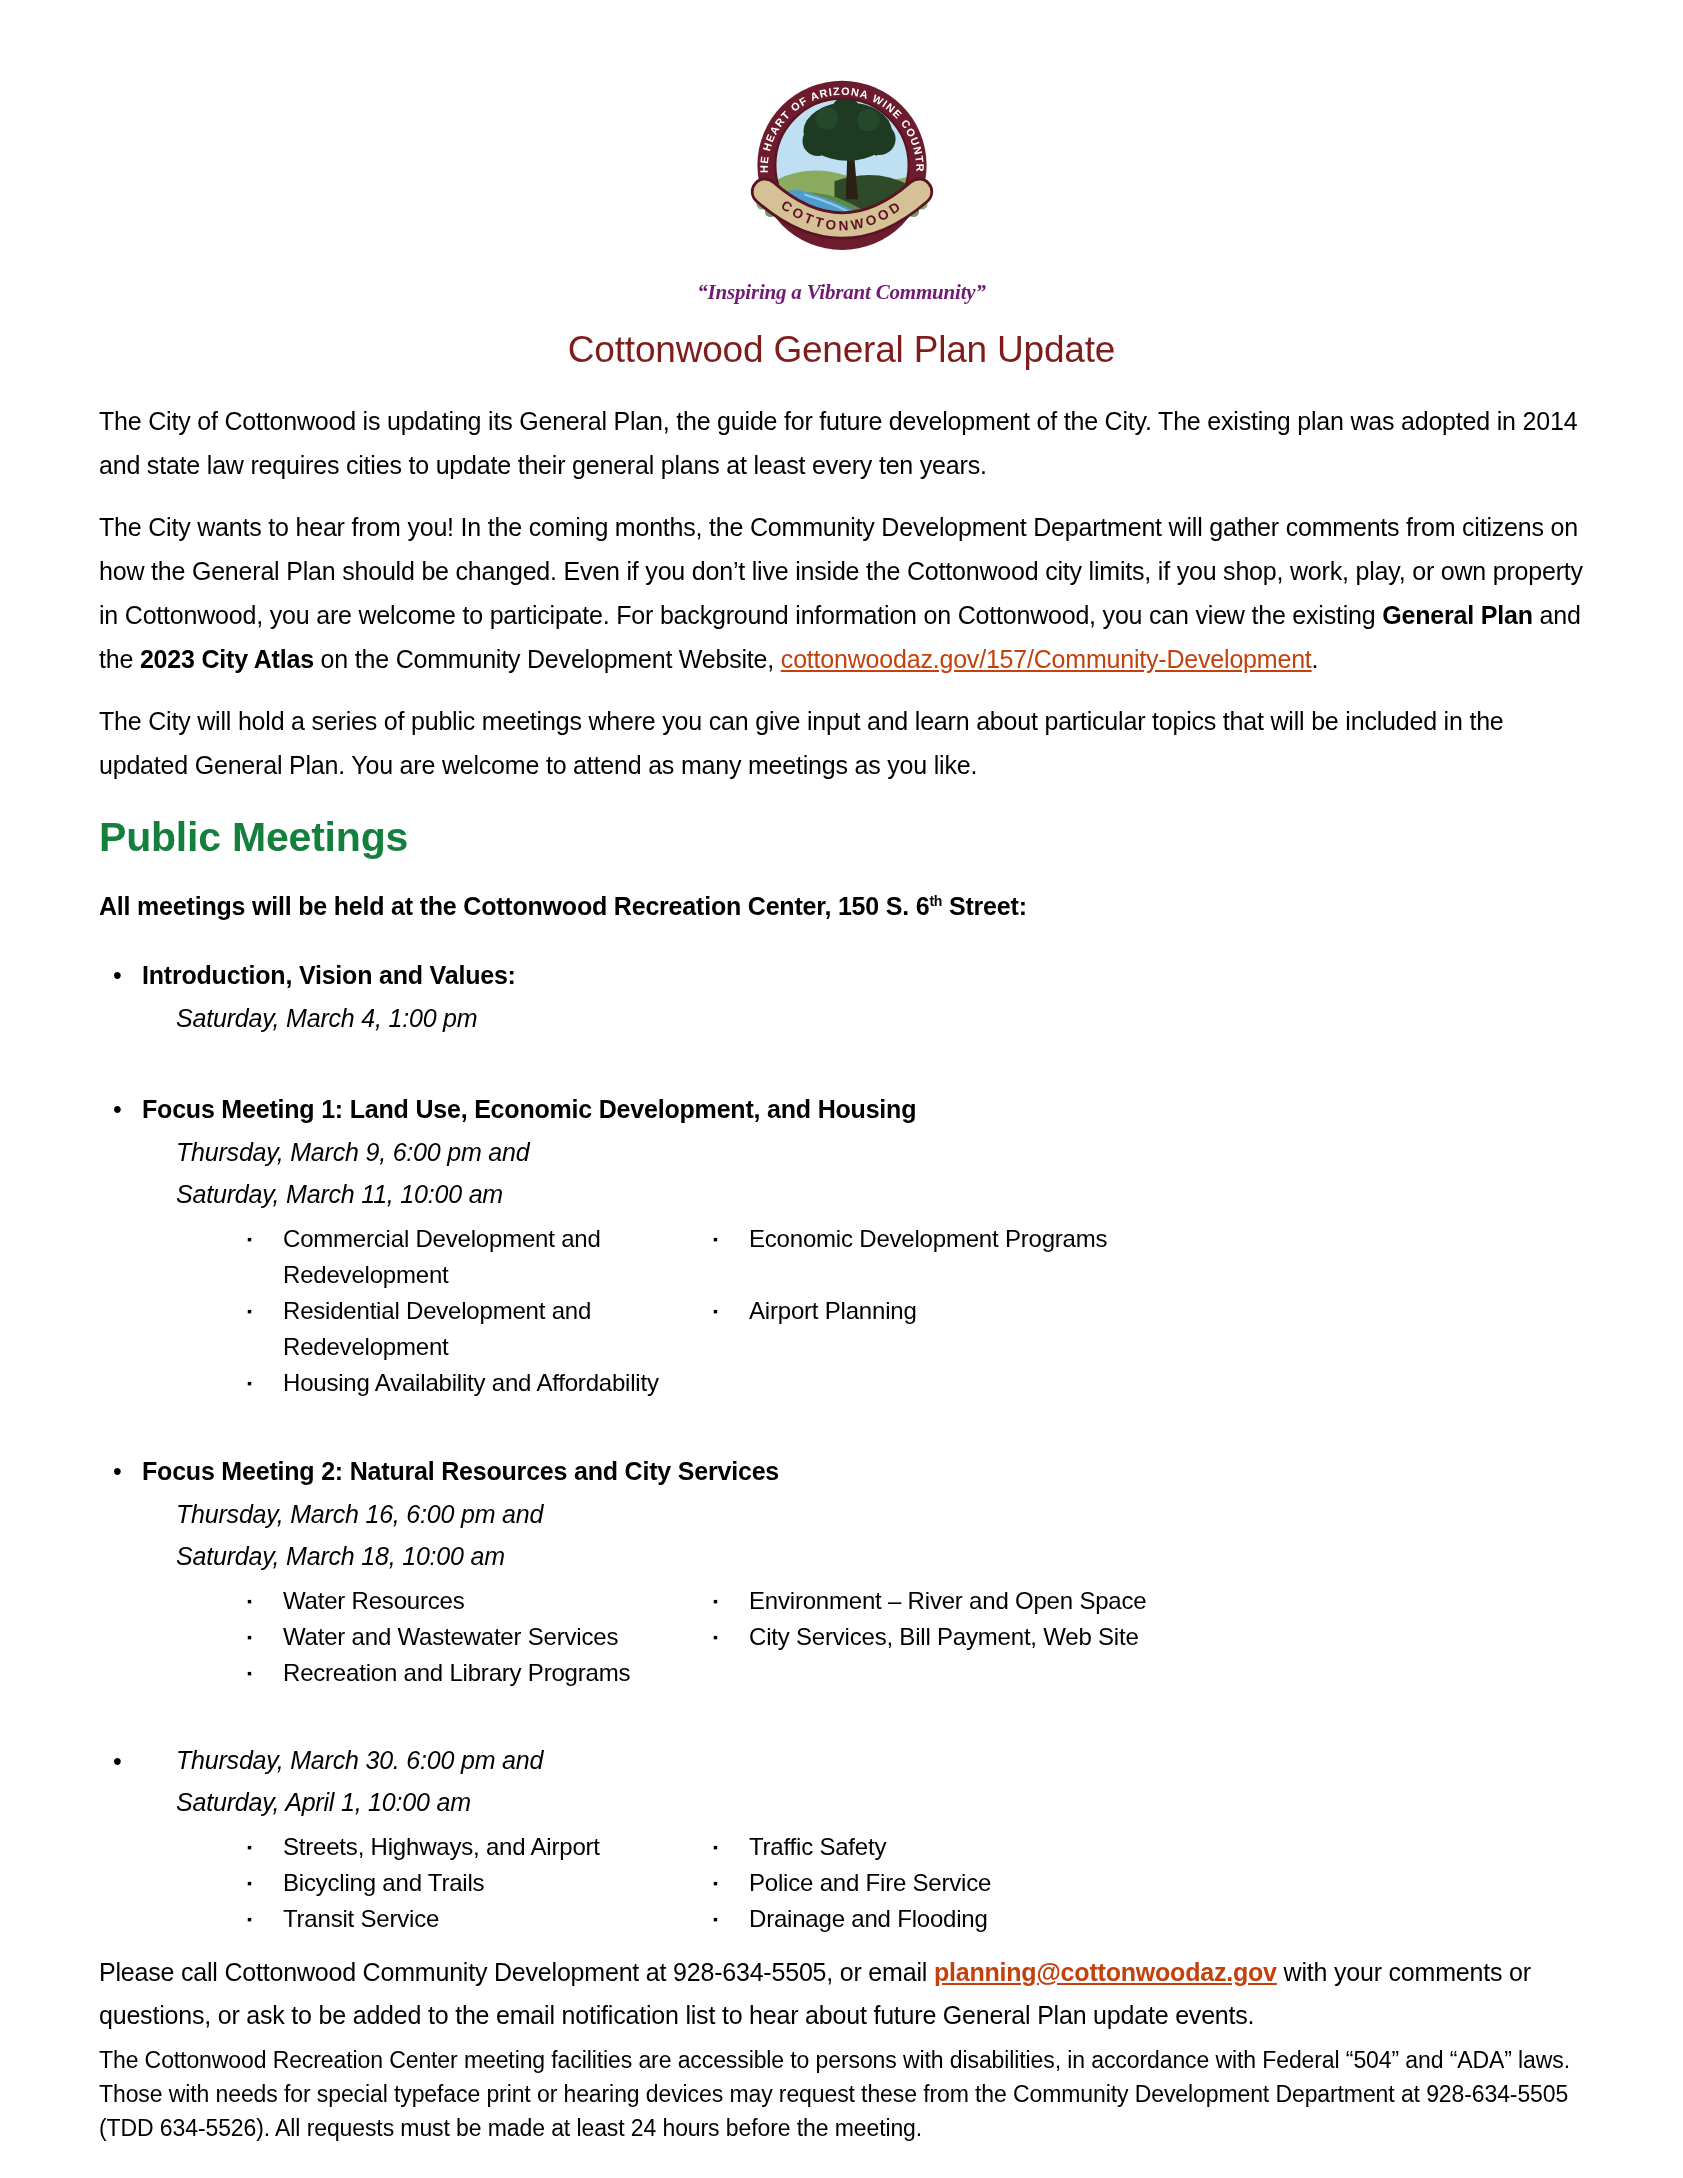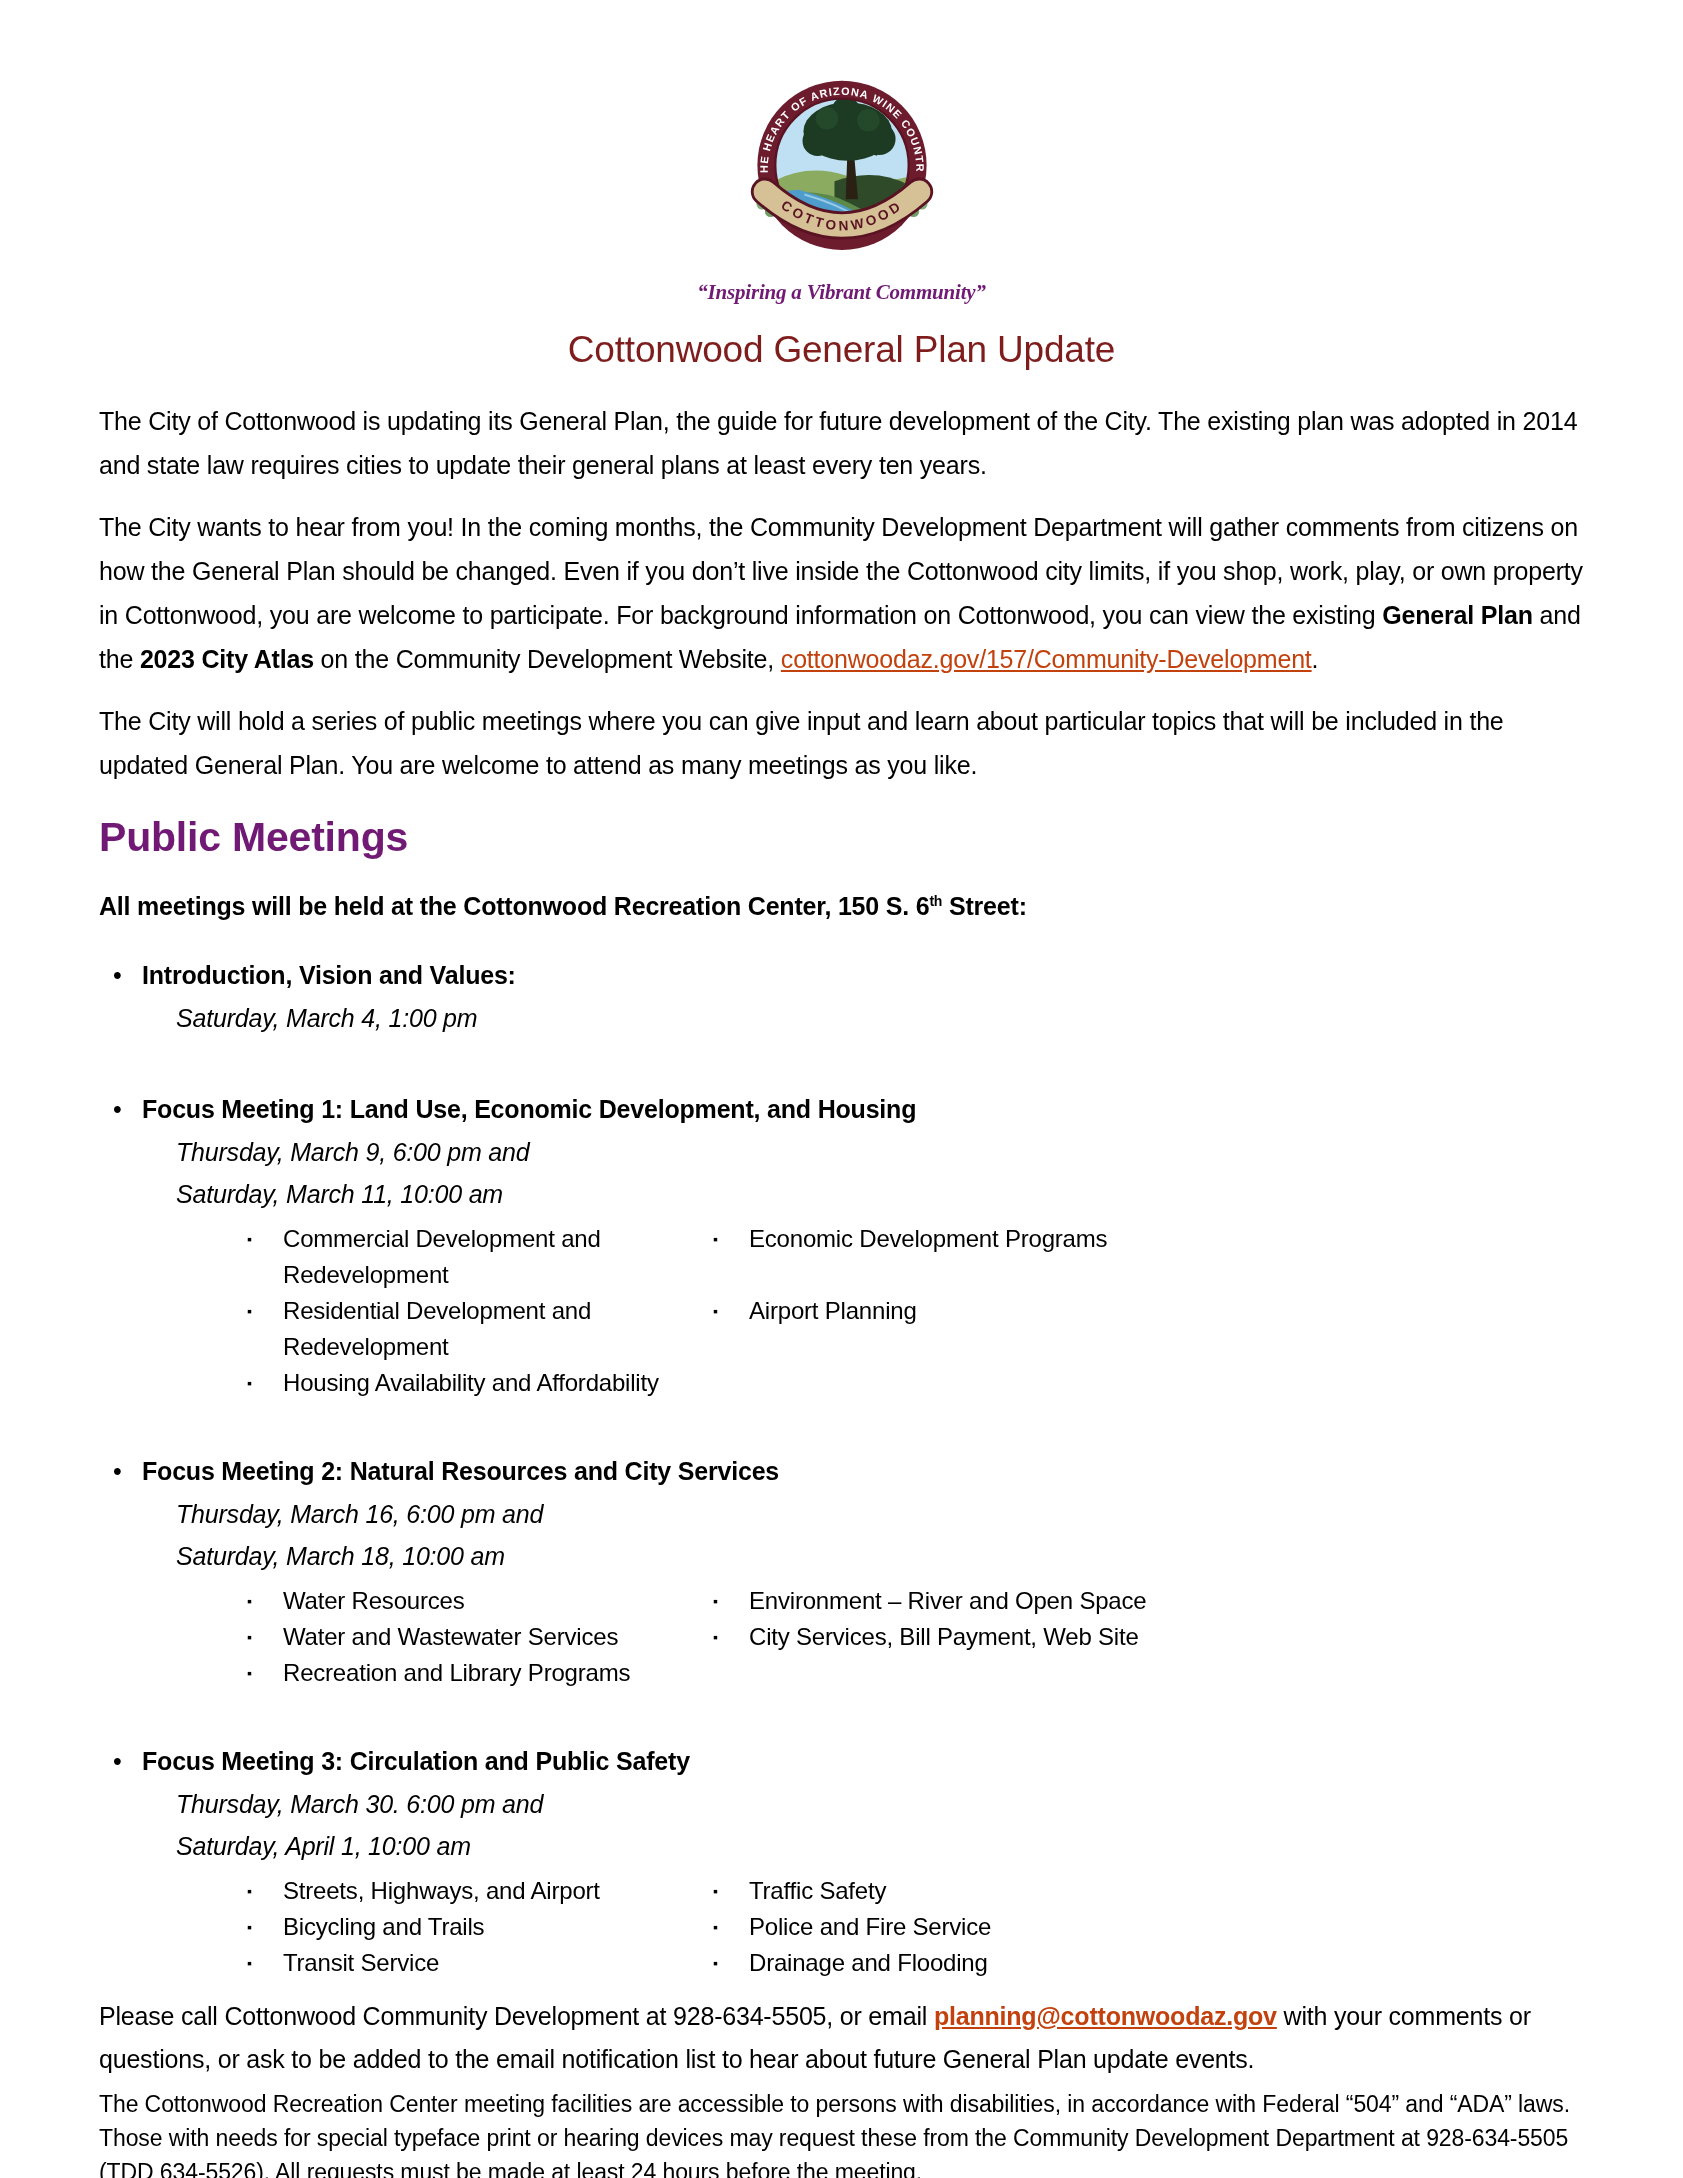--- a/index.html
+++ b/index.html
@@ -17,21 +17,21 @@
     font-size:21px;line-height:26px;margin-top:12px;color:#701a75;
   }
   h1.doc-title{
     font-size:37px;line-height:50px;margin:20px 0 0 0;text-align:center;
     font-weight:normal;color:#7f1d1d;
   }
   p.body-par{margin:24px 0 0 0;}
   p.body-par.tight{margin-top:18px;}
   a.doc-link{color:#c2410c;text-decoration:underline;}
   a.doc-link.bold{font-weight:bold;}
-  h2.section-heading{font-size:41px;line-height:53px;margin:24px 0 12px 0;font-weight:bold;color:#701a75;}
+  h2.section-heading{font-size:41px;line-height:53px;margin:24px 0 12px 0;font-weight:bold;color:#15803d;}
   .venue-line{margin-top:20px;font-weight:bold;}
   .venue-line sup{font-size:14px;line-height:0;}
   .meetings{margin-top:24px;}
   .meeting{margin-bottom:48px;}
   .meeting:last-child{margin-bottom:0;}
   .meeting-title{position:relative;padding-left:43px;font-weight:bold;line-height:44px;}
   .meeting-title .dot{position:absolute;left:14px;top:0;font-weight:normal;font-size:25px;}
   .meeting-date{font-style:italic;padding-left:77px;line-height:42px;}
   .topics{
     margin:6px 0 0 146px;
@@ -146,21 +146,21 @@
         <div class="topic"><span class="sq">▪</span><span>Water Resources</span></div>
         <div class="topic"><span class="sq">▪</span><span>Environment – River and Open Space</span></div>
         <div class="topic"><span class="sq">▪</span><span>Water and Wastewater Services</span></div>
         <div class="topic"><span class="sq">▪</span><span>City Services, Bill Payment, Web Site</span></div>
         <div class="topic"><span class="sq">▪</span><span>Recreation and Library Programs</span></div>
         <div class="topic empty"></div>
       </div>
     </div>
 
     <div class="meeting">
-      <div class="meeting-title"><span class="dot">•</span><span>Focus Meeting 3: Circulation and Public Safety</span></div>
+      <div class="meeting-title"><span class="dot">•</span></div>
       <div class="meeting-date">Thursday, March 30. 6:00 pm and</div>
       <div class="meeting-date">Saturday, April 1, 10:00 am</div>
       <div class="topics">
         <div class="topic"><span class="sq">▪</span><span>Streets, Highways, and Airport</span></div>
         <div class="topic"><span class="sq">▪</span><span>Traffic Safety</span></div>
         <div class="topic"><span class="sq">▪</span><span>Bicycling and Trails</span></div>
         <div class="topic"><span class="sq">▪</span><span>Police and Fire Service</span></div>
         <div class="topic"><span class="sq">▪</span><span>Transit Service</span></div>
         <div class="topic"><span class="sq">▪</span><span>Drainage and Flooding</span></div>
       </div>

